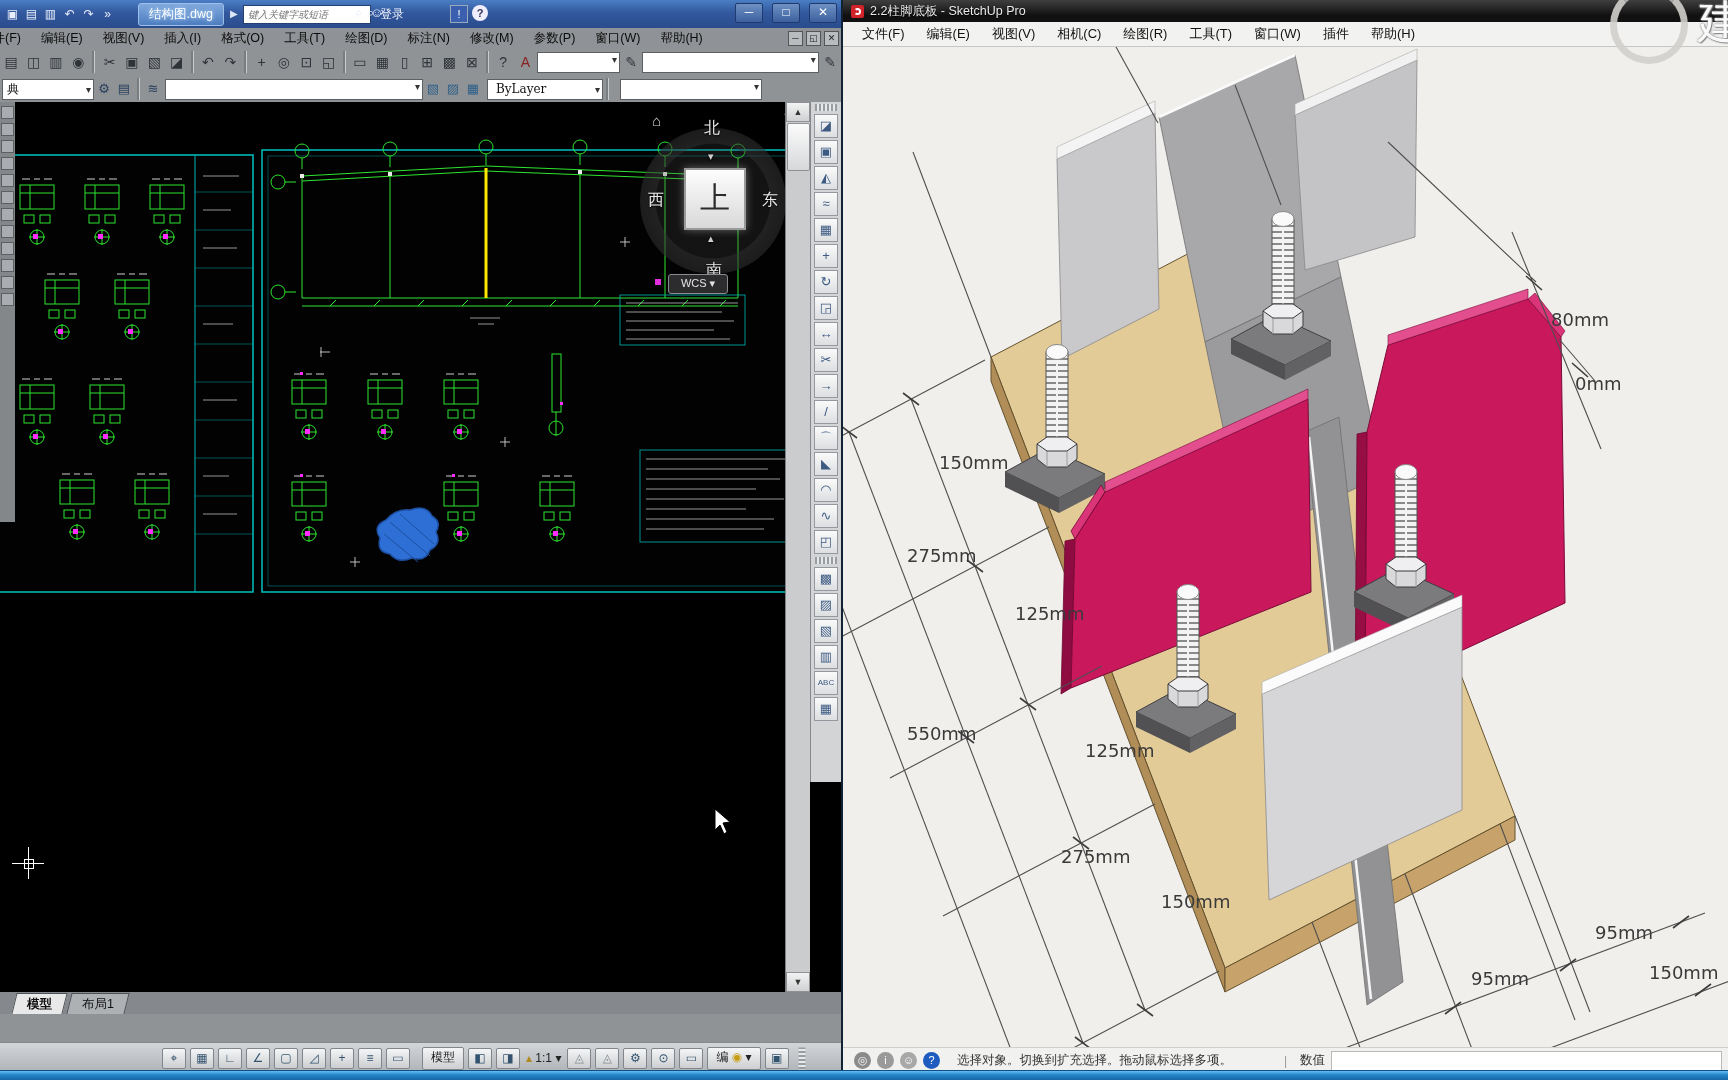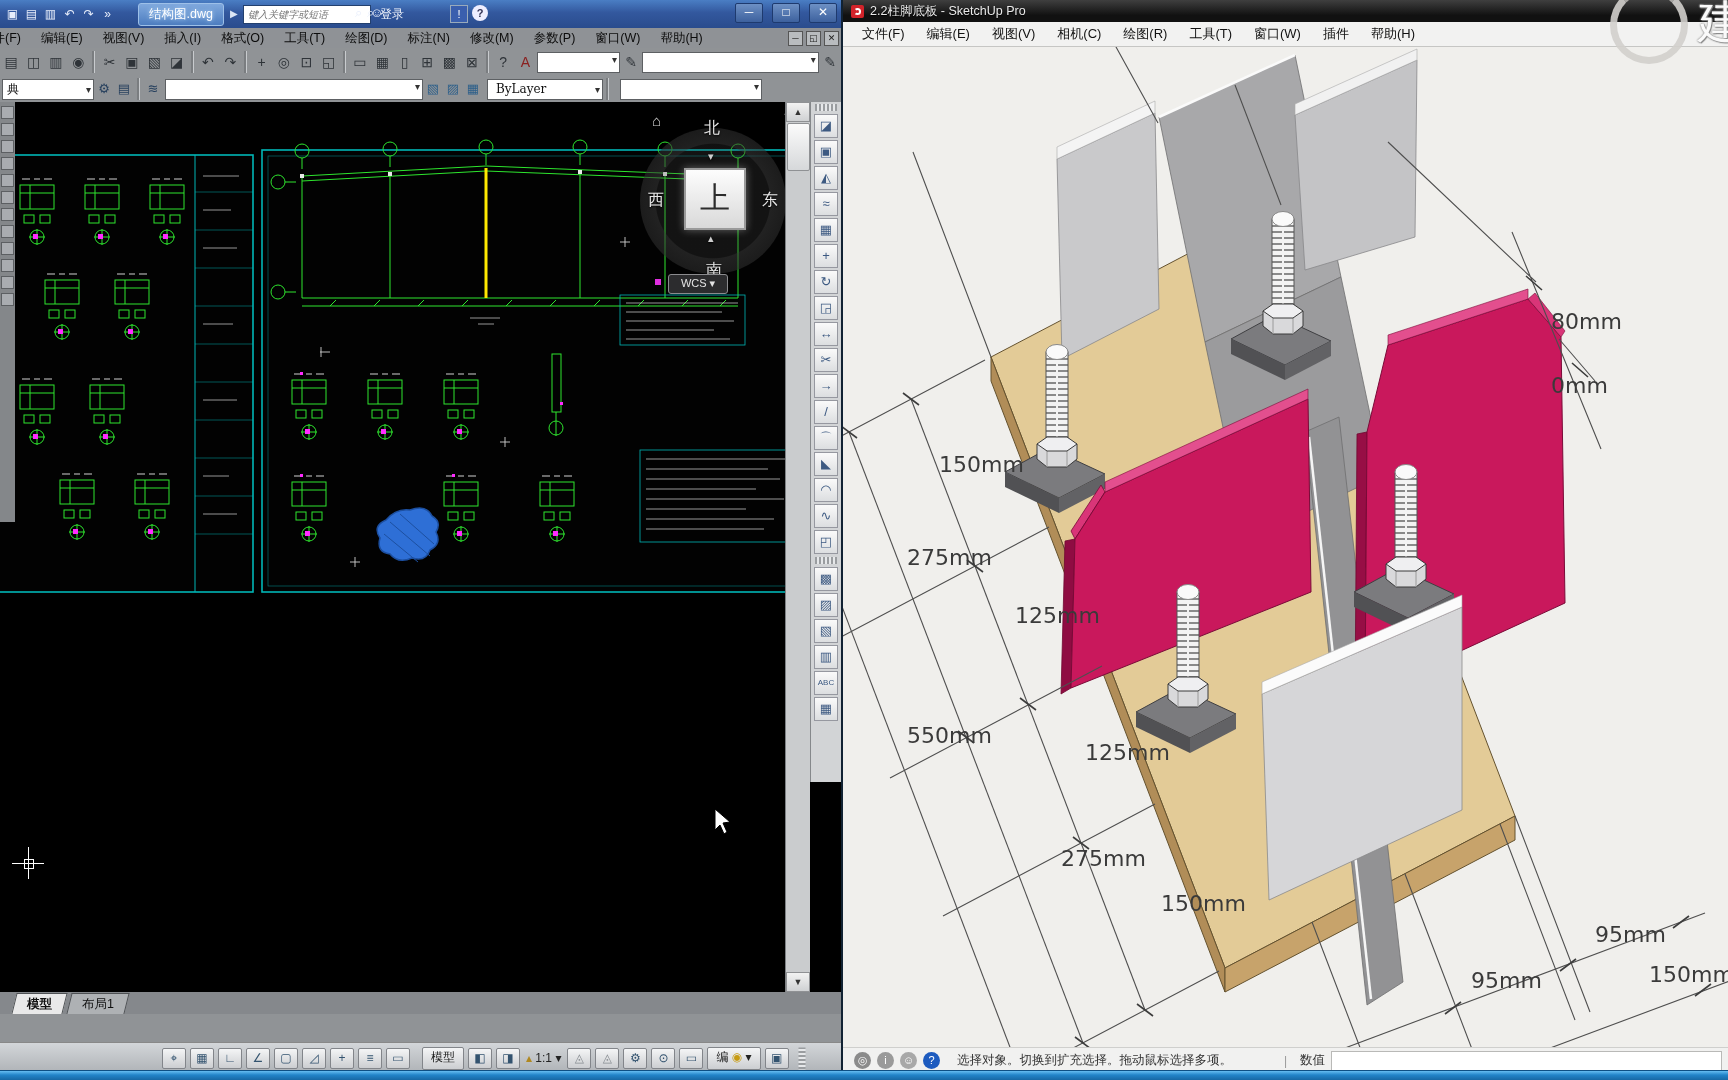--- a/index.html
+++ b/index.html
@@ -110,21 +110,21 @@
     background:linear-gradient(#3f3f3f,#111 70%);display:flex;align-items:center;}
   #sku-logo{width:13px;height:13px;margin:0 6px 0 8px;background:#d2232a;border-radius:2px;position:relative;}
   #sku-logo:after{content:"";position:absolute;left:3px;top:3px;width:7px;height:7px;border-radius:50%;
     border:2px solid #fff;border-left-color:transparent;box-sizing:border-box;}
   #sku-title{color:#eaeaea;font-size:12.5px;text-shadow:0 1px 1px #000;}
   #sku-menubar{position:absolute;left:0;top:22px;width:100%;height:25px;background:#f2f2f1;
     border-bottom:1px solid #c6c6c4;display:flex;align-items:center;padding-left:8px;box-sizing:border-box;}
   #sku-menubar span{font-size:13px;color:#111;padding:0 11px;}
   #sku-view{position:absolute;left:0;top:47px;width:887px;height:1000px;background:#f0efec;overflow:hidden;}
   #su-svg{position:absolute;left:0;top:0;}
-  #su-dims span{position:absolute;font-family:"DejaVu Sans",sans-serif;font-size:22px;color:#3a3a3a;
+  #su-dims span{position:absolute;font-family:"DejaVu Sans",sans-serif;font-size:18px;color:#3a3a3a;
     white-space:nowrap;}
   #watermark{position:absolute;right:0;top:-14px;width:120px;height:90px;pointer-events:none;z-index:40;}
   #wm-circle{position:absolute;right:42px;top:0px;width:64px;height:64px;border-radius:50%;
     border:7px solid rgba(210,208,205,.9);border-top-color:rgba(180,178,175,.9);}
   #wm-char{position:absolute;right:-14px;top:6px;font-size:46px;color:#fafafa;
     text-shadow:0 0 2px #999,0 0 2px #999,1px 1px 1px #777;}
   #sku-status{position:absolute;left:0;top:1047px;width:100%;height:25px;background:#f1f1f0;
     border-top:1px solid #cfcfcd;display:flex;align-items:center;}
   .su-ic{width:17px;height:17px;border-radius:50%;margin:0 3px;text-align:center;line-height:16px;
     font-size:11px;color:#fff;}
@@ -543,21 +543,21 @@
         <g stroke="#3c3c3c" stroke-width="1.6">
           <path d="M60,346 L76,358 M124,513 L140,525 M177,651 L193,663 M230,790 L246,802 M294,957 L310,969"></path>
           <path d="M-2,379 L14,391 M115,684 L131,696 M232,990 L248,1002"></path>
           <path d="M602,967 L618,955 M717,924 L733,912 M830,881 L846,869"></path>
           <path d="M680,1014 L696,1002 M852,949 L868,937"></path>
           <path d="M683,229 L699,243 M729,316 L745,330"></path>
         </g>
       </svg>
       <div id="su-dims">
           <span style="left: 708px; top: 262px;">80mm</span>
-          <span style="left: 708px; top: 326px;">0mm</span>
+          <span style="left: 732px; top: 326px;">0mm</span>
           <span style="left: 96px; top: 405px;">150mm</span>
           <span style="left: 64px; top: 498px;">275mm</span>
           <span style="left: 172px; top: 556px;">125mm</span>
           <span style="left: 64px; top: 676px;">550mm</span>
           <span style="left: 242px; top: 693px;">125mm</span>
           <span style="left: 218px; top: 799px;">275mm</span>
           <span style="left: 318px; top: 844px;">150mm</span>
           <span style="left: 752px; top: 875px;">95mm</span>
           <span style="left: 628px; top: 921px;">95mm</span>
           <span style="left: 806px; top: 915px;">150mm</span>

